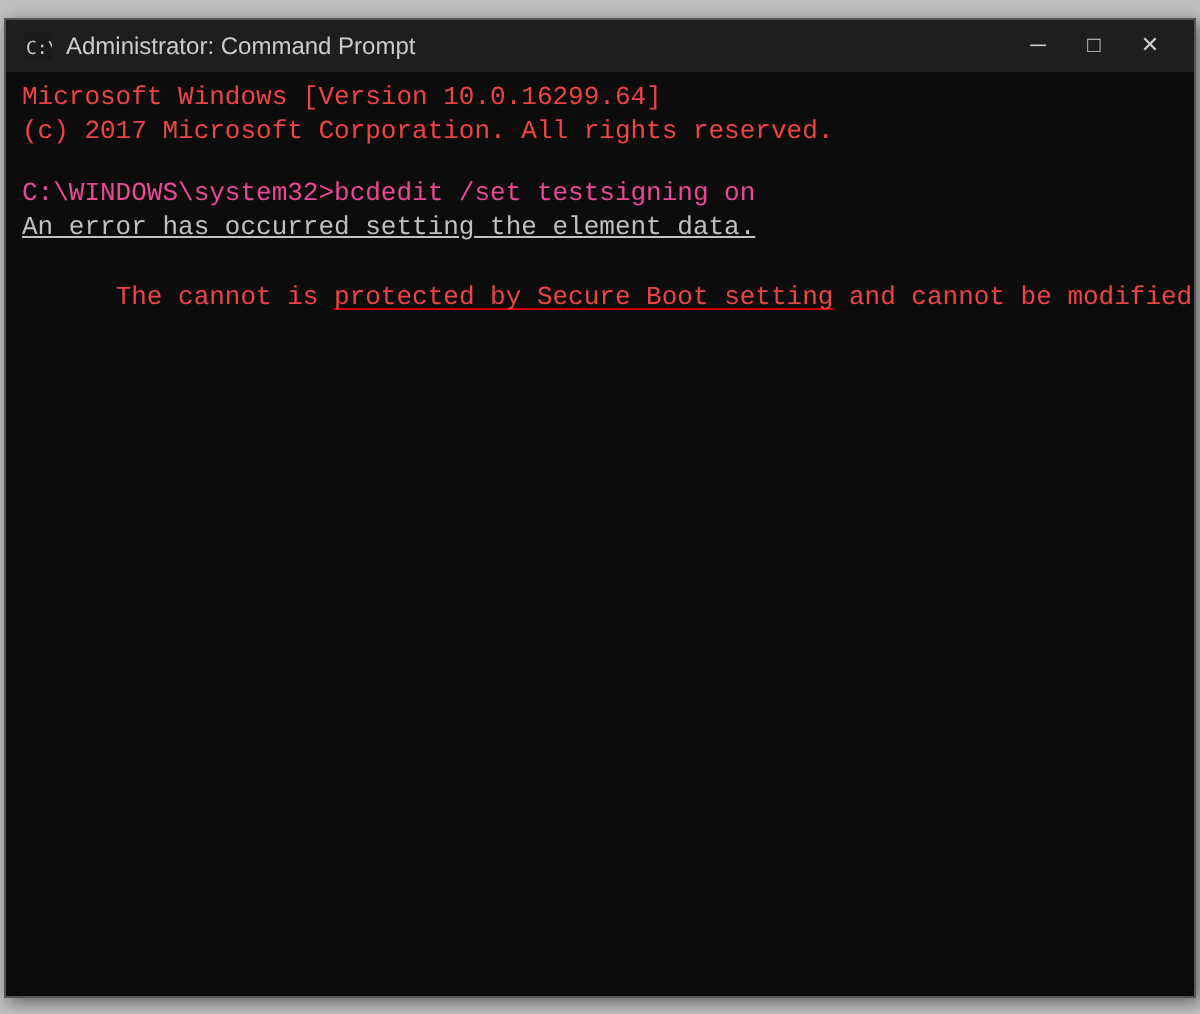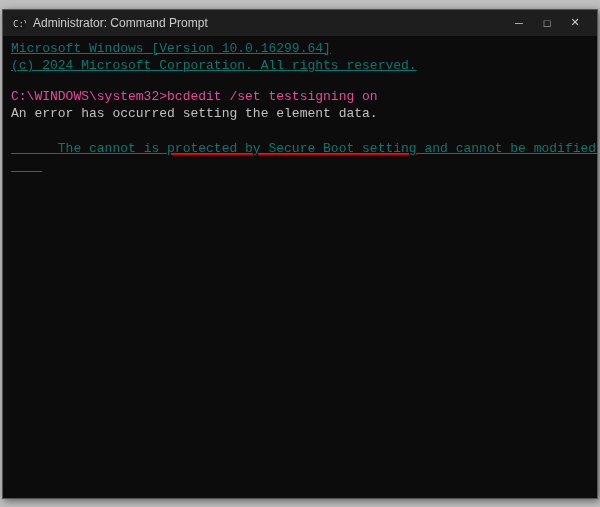--- a/index.html
+++ b/index.html
@@ -85,28 +85,28 @@
     .console-area {
       flex: 1;
       padding: 4px 8px;
       overflow: hidden;
       font-family: 'Lucida Console', 'Courier New', monospace;
       font-size: 13px;
       line-height: 1.35;
     }
 
     .line {
-      color: #0f766e;
+      color: #ef4444;
       white-space: pre;
-      text-decoration: underline;
     }
 
     .line-error {
       color: #c0c0c0;
       white-space: pre;
+      text-decoration: underline;
     }
 
     .line-command {
       color: #ec4899;
       white-space: pre;
     }
 
     .underline-red {
       text-decoration: underline;
       text-decoration-color: #cc0000;
@@ -133,21 +133,21 @@
     </div>
     <div class="title-bar-controls">
       <button class="title-bar-btn">─</button>
       <button class="title-bar-btn">□</button>
       <button class="title-bar-btn close">✕</button>
     </div>
   </div>
 
   <div class="console-area">
     <div class="line">Microsoft Windows [Version 10.0.16299.64]</div>
-    <div class="line">(c) 2024 Microsoft Corporation. All rights reserved.</div>
+    <div class="line">(c) 2017 Microsoft Corporation. All rights reserved.</div>
     <div class="blank"></div>
     <div class="line-command">C:\WINDOWS\system32&gt;bcdedit /set testsigning on</div>
     <div class="line-error">An error has occurred setting the element data.</div>
     <div class="line">
       <span>The cannot is </span><span class="underline-red">protected by Secure Boot setting</span><span> and cannot be modified or deleted.</span>
     </div>
     <div class="blank"></div>
   </div>
 </div>
 

